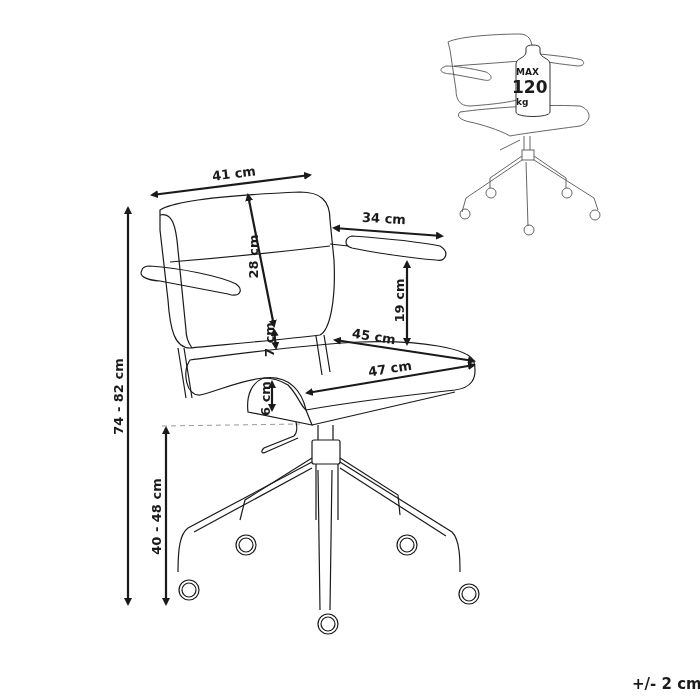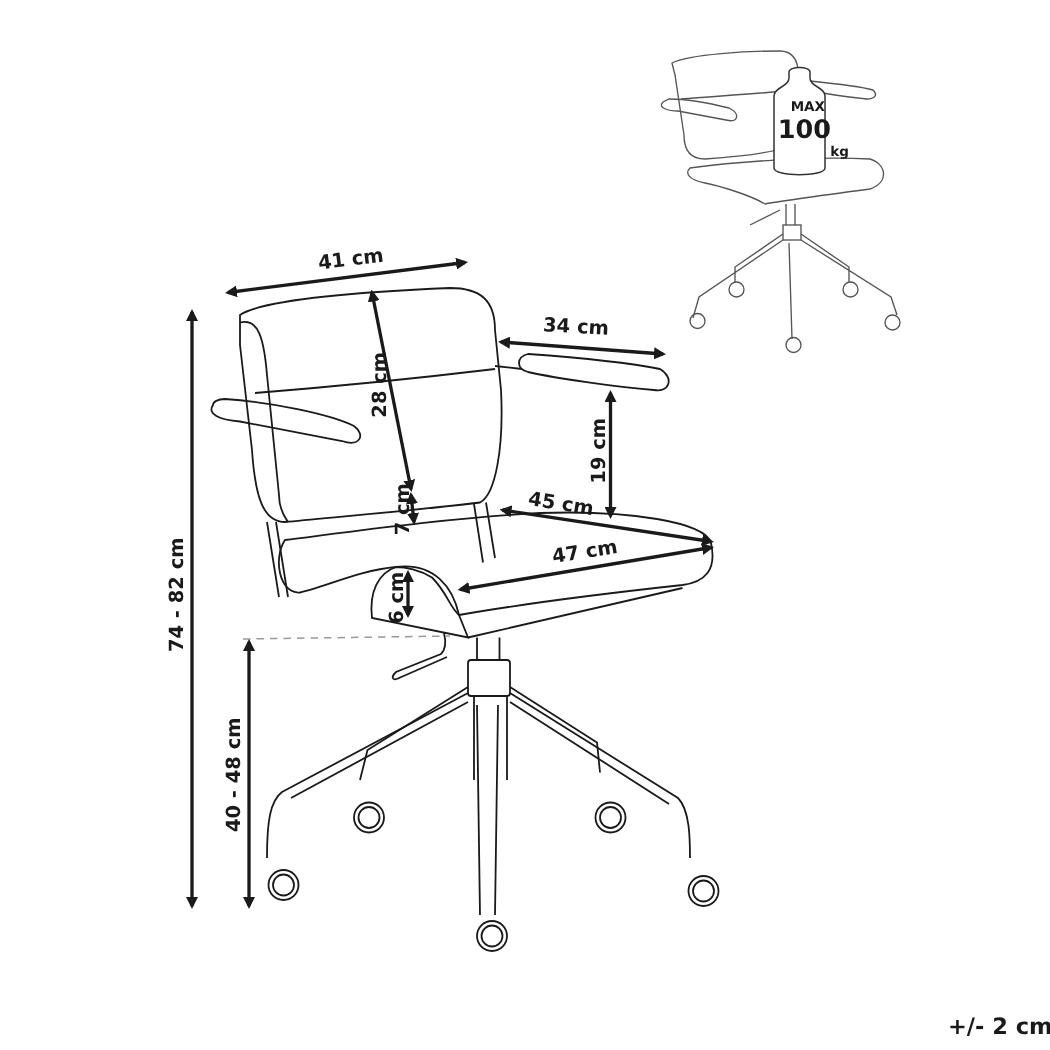--- a/index.html
+++ b/index.html
@@ -5,21 +5,21 @@
   html, body { margin: 0; padding: 0; background: #ffffff; }
   #stage {
     position: relative; width: 700px; height: 700px; background: #ffffff;
     overflow: hidden; font-family: "DejaVu Sans", sans-serif;
   }
   svg { position: absolute; left: 0; top: 0; }
   .lbl {
     position: absolute; font-weight: bold; font-size: 13px; color: #1a1a1a;
     white-space: nowrap; line-height: 1; transform-origin: center center;
   }
-  .weight-text { position: absolute; text-align: right; font-weight: bold; color: #1a1a1a; line-height: 1; }
+  .weight-text { position: absolute; text-align: left; font-weight: bold; color: #1a1a1a; line-height: 1; }
 </style>
 </head>
 <body>
 
 <div id="stage">
 
   <svg width="700" height="700" viewBox="0 0 700 700">
     <defs>
       <marker id="ah" markerWidth="8" markerHeight="8" refX="6" refY="4" orient="auto" markerUnits="userSpaceOnUse">
         <path d="M0,0 L8,4 L0,8 Z" fill="#1a1a1a"></path>
@@ -101,21 +101,21 @@
         <circle cx="567" cy="193" r="5"></circle>
       <circle cx="595" cy="215" r="5"></circle>
     </g>
 
     <g>
       <path d="M526,52 L526,48 C526,44 540,44 540,48 L540,52 C540,58 550,58 550,64 L550,112 C550,118 516,118 516,112 L516,64 C516,58 526,58 526,52 Z" fill="#ffffff" stroke="#333333" stroke-width="1"></path>
     </g>
   </svg>
 
   <div class="weight-text" style="left:516px; top:68px; width:34px; font-size:9px;">MAX</div>
-  <div class="weight-text" style="left:512px; top:79px; width:42px; font-size:17px;">100</div>
+  <div class="weight-text" style="left:512px; top:79px; width:42px; font-size:17px;">120</div>
   <div class="weight-text" style="left:516px; top:98px; width:50px; font-size:9px;">kg</div>
 
   <div class="lbl" style="left:212px; top:167px; transform:rotate(-7deg);">41 cm</div>
   <div class="lbl" style="left:232px; top:250px; transform:rotate(-90deg);">28 cm</div>
   <div class="lbl" style="left:362px; top:212px; transform:rotate(3deg);">34 cm</div>
   <div class="lbl" style="left:378px; top:294px; transform:rotate(-90deg);">19 cm</div>
   <div class="lbl" style="left:252px; top:333px; transform:rotate(-90deg);">7 cm</div>
   <div class="lbl" style="left:352px; top:330px; transform:rotate(9deg);">45 cm</div>
   <div class="lbl" style="left:368px; top:362px; transform:rotate(-9deg);">47 cm</div>
   <div class="lbl" style="left:248px; top:392px; transform:rotate(-90deg);">6 cm</div>

